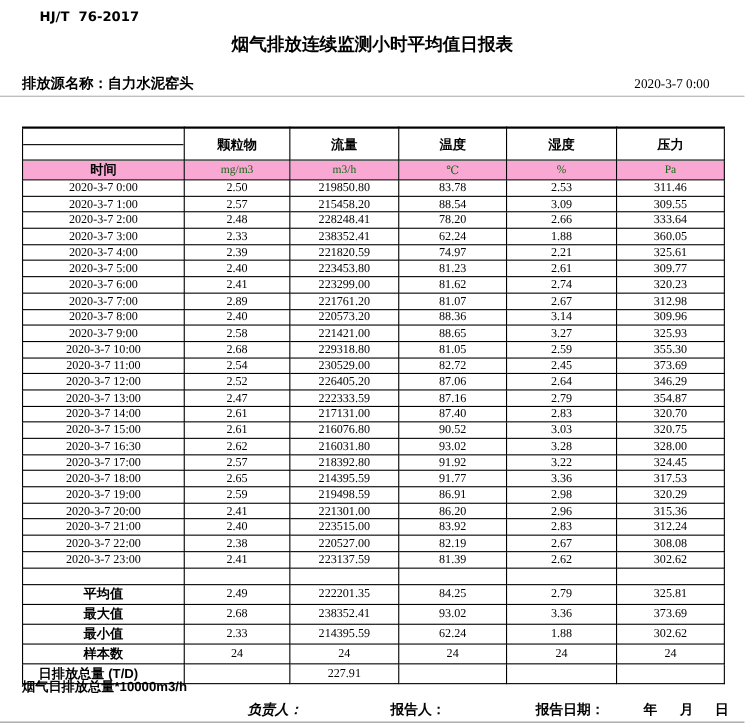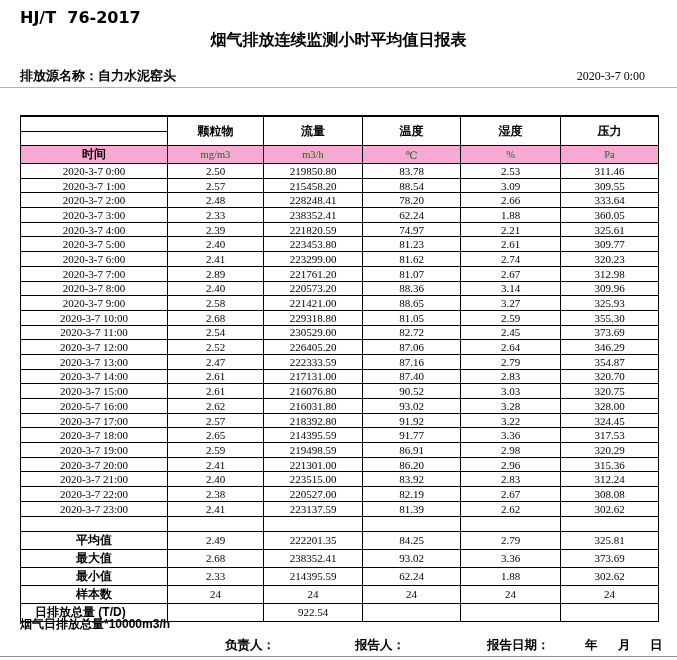--- a/index.html
+++ b/index.html
@@ -3,22 +3,22 @@
 <meta charset="utf-8">
 <style>
   * { margin:0; padding:0; box-sizing:border-box; }
   body { background:#fff; }
   .page {
     position:relative; width:677px; height:660px; background:#ffffff;
     font-family:"Liberation Sans","DejaVu Sans",sans-serif; color:#000;
     overflow:hidden;
   }
   .std-code {
-    position:absolute; left:20px; top:8px;
-    font-size:16px; font-weight:bold; white-space:pre;
+    position:absolute; left:36px; top:8px;
+    font-size:12px; font-weight:bold; white-space:pre;
     font-family:"DejaVu Sans",sans-serif;
   }
   .report-title {
     position:absolute; left:0; top:30px; width:100%;
     text-align:center; font-size:16px; font-weight:bold;
   }
   .source-line { position:absolute; left:20px; top:67px; font-size:13px; font-weight:bold; }
   .source-line .src-name { }
   .report-datetime {
     position:absolute; right:32px; top:69px; font-size:12px;
@@ -58,21 +58,21 @@
   tbody.summary-body tr { height:15px;padding-left:48px; }
   tbody.summary-body td.sum-label {
     font-family:"Liberation Sans","DejaVu Sans",sans-serif;
     font-size:12px; font-weight:bold;
   }
   tbody.summary-body td.sum-label.left-align { text-align:left; padding-left:14px; }
 
   .footer-note { position:absolute; left:20px; top:616px; font-size:12px; font-weight:bold; }
   .sig-line span { position:absolute; top:637px; font-size:12.5px; font-weight:bold; }
   .sig-unit { left:20px;margin-top:40px; }
-  .sig-resp { left:225px; }
+  .sig-resp { left:225px;font-style:italic; }
   .sig-reporter { left:355px; }
   .sig-date { left:487px; }
   .sig-year { left:585px; }
   .sig-month { left:618px; }
   .sig-day { left:650px; }
 </style>
 </head>
 <body>
 
 <div class="page">
@@ -240,21 +240,21 @@
         </tr>
         <tr>
           <td>2020-3-7 15:00</td>
           <td>2.61</td>
           <td>216076.80</td>
           <td>90.52</td>
           <td>3.03</td>
           <td>320.75</td>
         </tr>
         <tr>
-          <td>2020-5-7 16:00</td>
+          <td>2020-3-7 16:30</td>
           <td>2.62</td>
           <td>216031.80</td>
           <td>93.02</td>
           <td>3.28</td>
           <td>328.00</td>
         </tr>
         <tr>
           <td>2020-3-7 17:00</td>
           <td>2.57</td>
           <td>218392.80</td>
@@ -348,21 +348,21 @@
           <td class="sum-label">样本数</td>
           <td>24</td>
           <td>24</td>
           <td>24</td>
           <td>24</td>
           <td>24</td>
         </tr>
         <tr>
           <td class="sum-label left-align">日排放总量 (T/D)</td>
           <td></td>
-          <td>922.54</td>
+          <td>227.91</td>
           <td></td>
           <td></td>
           <td></td>
         </tr>
       </tbody>
   </table>
 
   <div class="footer-note">烟气日排放总量*10000m3/h</div>
 
   <div class="sig-line">

